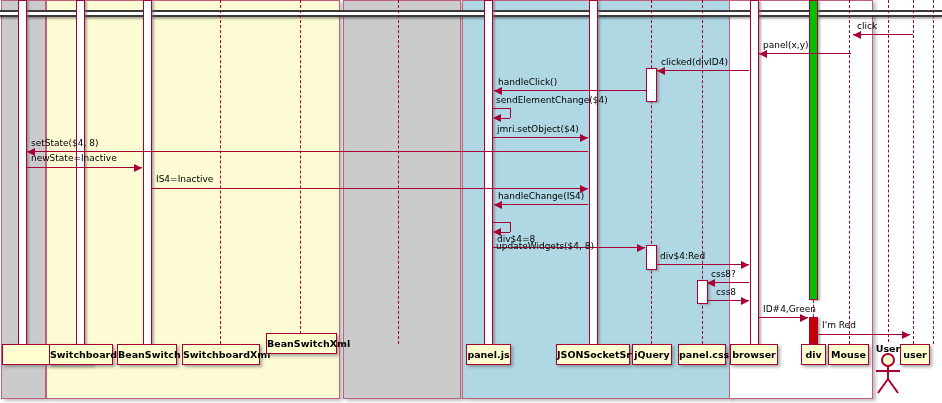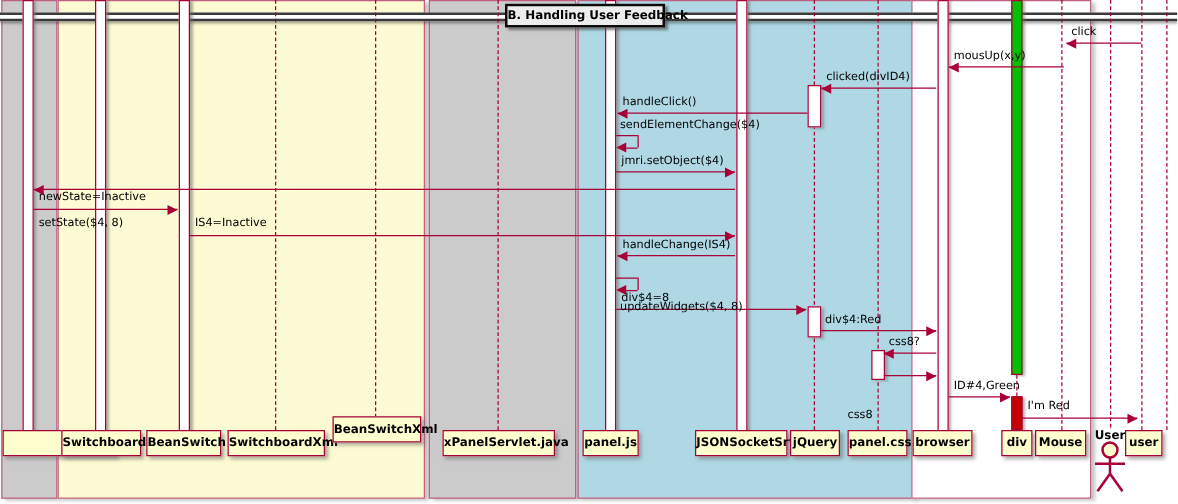--- a/index.html
+++ b/index.html
@@ -34,38 +34,36 @@
     box-shadow:2px 2px 3px rgba(110,110,110,.6);text-align:center;font-size:9.5px;font-weight:600;
     white-space:nowrap;z-index:5;}
   .actorlabel{position:absolute;font-size:9.5px;font-weight:600;z-index:5;white-space:nowrap;text-align:center;}
   .actorfig{position:absolute;z-index:5;}
 </style>
 </head>
 <body>
 
 <div id="diagram">
   <div class="divider"></div>
-  <div class="title-box">B. Handling User Feedback</div>
 <div class="band" style="left: 1px; top: 0px; width: 43px; height: 397px; background: rgb(203, 203, 203);"></div>
     <div class="band" style="left: 46px; top: 0px; width: 292px; height: 397px; background: rgb(252, 251, 211);"></div>
     <div class="band" style="left: 343px; top: 0px; width: 116px; height: 397px; background: rgb(203, 203, 203);"></div>
     <div class="band" style="left: 462px; top: 0px; width: 267px; height: 397px; background: rgb(175, 216, 228);"></div>
     <div class="band" style="left: 729px; top: 0px; width: 142px; height: 397px; background: rgb(255, 255, 255);"></div>
     <div class="bar" style="left: 18px; top: 0px; height: 344px;"></div>
     <div class="pbox" style="left: 2px; top: 344px; width: 41px; padding-left: 48px;">Sensor</div>
     <div class="bar" style="left: 76px; top: 0px; height: 344px;"></div>
     <div class="pbox" style="left: 49px; top: 344px; width: 62px;">Switchboard</div>
     <div class="bar" style="left: 143px; top: 0px; height: 344px;"></div>
     <div class="pbox" style="left: 117px; top: 344px; width: 58px;">BeanSwitch</div>
     <div class="dashline" style="left: 220px; top: 0px; height: 344px;"></div>
     <div class="pbox" style="left: 182px; top: 344px; width: 76px;">SwitchboardXml</div>
     <div class="dashline" style="left: 300px; top: 0px; height: 344px;"></div>
     <div class="pbox" style="left: 266px; top: 333px; width: 69px;">BeanSwitchXml</div>
     <div class="dashline" style="left: 398px; top: 0px; height: 344px;"></div>
-    <div class="pbox" style="left: 354px; top: 344px; width: 88px;">xPanelServlet.java</div>
     <div class="bar" style="left: 484px; top: 0px; height: 344px;"></div>
     <div class="pbox" style="left: 466px; top: 344px; width: 43px;">panel.js</div>
     <div class="bar" style="left: 589px; top: 0px; height: 344px;"></div>
     <div class="pbox" style="left: 556px; top: 344px; width: 72px;">JSONSocketSrv</div>
     <div class="dashline" style="left: 651px; top: 0px; height: 344px;"></div>
     <div class="pbox" style="left: 632px; top: 344px; width: 38px;">jQuery</div>
     <div class="dashline" style="left: 702px; top: 0px; height: 344px;"></div>
     <div class="pbox" style="left: 678px; top: 344px; width: 46px;">panel.css</div>
     <div class="bar" style="left: 750px; top: 0px; height: 344px;"></div>
     <div class="pbox" style="left: 730px; top: 344px; width: 46px;">browser</div>
@@ -88,38 +86,38 @@
     <div class="pbox" style="left: 900px; top: 344px; width: 28px;">user</div>
     <div class="dashline" style="left: 933px; top: 0px; height: 344px;"></div>
     <div class="actbox" style="left: 646px; top: 68px; width: 9px; height: 32px;"></div>
     <div class="actbox" style="left: 646px; top: 245px; width: 9px; height: 23px;"></div>
     <div class="actbox" style="left: 697px; top: 280px; width: 9px; height: 22px;"></div>
     <div class="msgline" style="left: 853px; top: 34px; width: 60px;"></div>
     <div class="arrow-left" style="left: 853px; top: 31px;"></div>
     <div class="msglabel" style="left: 857px; top: 21px;">click</div>
     <div class="msgline" style="left: 759px; top: 53px; width: 92px;"></div>
     <div class="arrow-left" style="left: 759px; top: 50px;"></div>
-    <div class="msglabel" style="left: 763px; top: 40px;">mousUp(x,y)</div>
+    <div class="msglabel" style="left: 763px; top: 40px;">panel(x,y)</div>
     <div class="msgline" style="left: 657px; top: 70px; width: 92px;"></div>
     <div class="arrow-left" style="left: 657px; top: 67px;"></div>
     <div class="msglabel" style="left: 661px; top: 57px;">clicked(divID4)</div>
     <div class="msgline" style="left: 494px; top: 90px; width: 152px;"></div>
     <div class="arrow-left" style="left: 494px; top: 87px;"></div>
     <div class="msglabel" style="left: 498px; top: 77px;">handleClick()</div>
     <div class="msgline" style="left: 493px; top: 108px; width: 17px;"></div>
     <div class="msgvline" style="left: 510px; top: 108px; height: 10px;"></div>
     <div class="msgline" style="left: 501px; top: 118px; width: 9px;"></div>
     <div class="arrow-left" style="left: 493px; top: 114px;"></div>
     <div class="msglabel" style="left: 496px; top: 95px;">sendElementChange($4)</div>
     <div class="msgline" style="left: 493px; top: 137px; width: 95px;"></div>
     <div class="arrow-right" style="left: 580px; top: 134px;"></div>
     <div class="msglabel" style="left: 497px; top: 124px;">jmri.setObject($4)</div>
     <div class="msgline" style="left: 27px; top: 151px; width: 561px;"></div>
     <div class="arrow-left" style="left: 27px; top: 148px;"></div>
-    <div class="msglabel" style="left: 31px; top: 138px; margin-top: 36px;">setState($4, 8)</div>
+    <div class="msglabel" style="left: 31px; top: 138px;">setState($4, 8)</div>
     <div class="msgline" style="left: 27px; top: 167px; width: 115px;"></div>
     <div class="arrow-right" style="left: 134px; top: 164px;"></div>
     <div class="msglabel" style="left: 31px; top: 153px;">newState=Inactive</div>
     <div class="msgline" style="left: 152px; top: 188px; width: 436px;"></div>
     <div class="arrow-right" style="left: 580px; top: 185px;"></div>
     <div class="msglabel" style="left: 156px; top: 174px;">IS4=Inactive</div>
     <div class="msgline" style="left: 494px; top: 204px; width: 94px;"></div>
     <div class="arrow-left" style="left: 494px; top: 201px;"></div>
     <div class="msglabel" style="left: 498px; top: 191px;">handleChange(IS4)</div>
     <div class="msgline" style="left: 493px; top: 222px; width: 17px;"></div>
@@ -131,20 +129,20 @@
     <div class="arrow-right" style="left: 637px; top: 244px;"></div>
     <div class="msglabel" style="left: 497px; top: 234px;">div$4=8</div>
     <div class="msgline" style="left: 656px; top: 264px; width: 93px;"></div>
     <div class="arrow-right" style="left: 741px; top: 261px;"></div>
     <div class="msglabel" style="left: 660px; top: 251px;">div$4:Red</div>
     <div class="msgline" style="left: 707px; top: 282px; width: 42px;"></div>
     <div class="arrow-left" style="left: 707px; top: 279px;"></div>
     <div class="msglabel" style="left: 711px; top: 269px;">css8?</div>
     <div class="msgline" style="left: 707px; top: 300px; width: 42px;"></div>
     <div class="arrow-right" style="left: 741px; top: 297px;"></div>
-    <div class="msglabel" style="left: 678px; top: 287px; margin-top: 40px;">css8</div>
+    <div class="msglabel" style="left: 716px; top: 287px;">css8</div>
     <div class="msgline" style="left: 759px; top: 317px; width: 49px;"></div>
     <div class="arrow-right" style="left: 800px; top: 314px;"></div>
     <div class="msglabel" style="left: 763px; top: 304px;">ID#4,Green</div>
     <div class="msgline" style="left: 818px; top: 334px; width: 92px;"></div>
     <div class="arrow-right" style="left: 902px; top: 331px;"></div>
     <div class="msglabel" style="left: 822px; top: 320px;">I'm Red</div>
   </div>
 
 </body></html>

